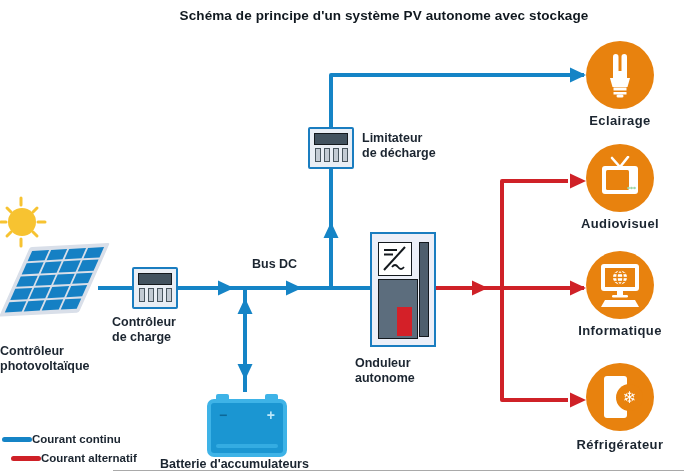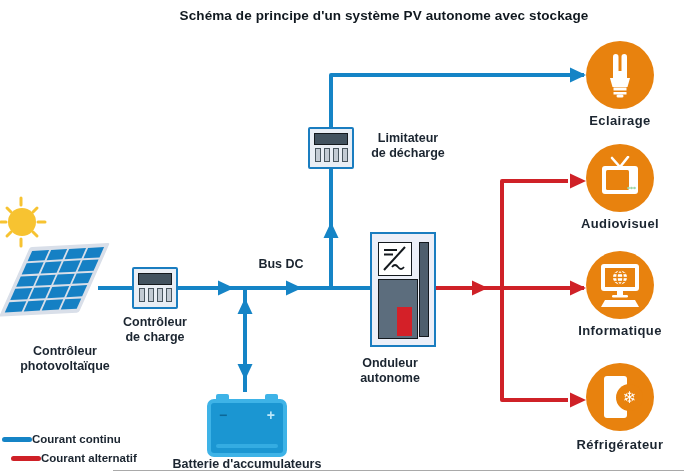--- a/index.html
+++ b/index.html
@@ -9,21 +9,21 @@
   .title{position:absolute;left:0;top:8px;width:684px;text-align:center;
     font-size:13.5px;font-weight:bold;color:#10181f;letter-spacing:.1px;padding-left:42px;}
 
   svg.wires{position:absolute;left:0;top:0;z-index:1;}
   .dc-line{stroke:var(--dc_blue);stroke-width:4;fill:none;stroke-linejoin:round;stroke-linecap:butt;}
   .ac-line{stroke:var(--ac_red);stroke-width:4;fill:none;stroke-linejoin:round;stroke-linecap:butt;}
   .dc-fill{fill:var(--dc_blue);}
   .ac-fill{fill:var(--ac_red);}
 
   .lbl{position:absolute;z-index:3;font-size:12.5px;font-weight:bold;color:var(--text_dark);
-       line-height:1.22;white-space:pre-line;text-align:center;}
+       line-height:1.22;white-space:pre-line;text-align:left;}
 
   
   .sun{position:absolute;left:0;top:196px;z-index:2;}
 
   
   .panel{position:absolute;left:30px;top:247px;width:72px;height:60px;z-index:2;
     border:4px solid var(--panel_frame);background:var(--panel_frame);border-radius:2px;
     transform:rotate(-3deg) skewX(-27deg);transform-origin:top left;
     display:grid;grid-template-columns:repeat(4,1fr);grid-template-rows:repeat(5,1fr);gap:2px;}
   .panel .cell{background:var(--panel_cell);}
@@ -182,33 +182,33 @@
           <line x1="26" y1="4" x2="5" y2="27"></line>
           <path d="M13,24 q3,-4 6,0 q3,4 6,0" stroke-width="1.8"></path>
         </g>
       </svg>
     </div>
     <div class="inv-bar"></div>
     <div class="inv-block">
       <div class="inv-red"></div>
     </div>
   </div>
-  <div class="lbl" style="left:342px;top:356px;width:96px;">Onduleur
+  <div class="lbl" style="left:355px;top:356px;width:96px;">Onduleur
 autonome</div>
 
   <div class="battery">
     <div class="batt-term" style="left:9px;"></div>
     <div class="batt-term" style="right:9px;"></div>
     <div class="batt-body">
       <span class="batt-minus">−</span>
       <span class="batt-plus">+</span>
       <div class="batt-stripe"></div>
     </div>
   </div>
-  <div class="lbl" style="left:147px;top:457px;width:200px;">Batterie d'accumulateurs</div>
+  <div class="lbl" style="left:160px;top:457px;width:200px;">Batterie d'accumulateurs</div>
 
   <div class="load-circle" style="top:41px;">
     <svg width="40" height="46" viewBox="0 0 40 46">
       <g fill="#fff">
         <rect x="13" y="2" width="5.5" height="22" rx="2.7"></rect>
         <rect x="21.5" y="2" width="5.5" height="22" rx="2.7"></rect>
         <rect x="13" y="19" width="14" height="7"></rect>
         <path d="M10,26 h20 l-2.5,9 h-15 z"></path>
         <rect x="13.5" y="35.5" width="13" height="3"></rect>
         <rect x="13.5" y="40" width="13" height="2.5"></rect>

